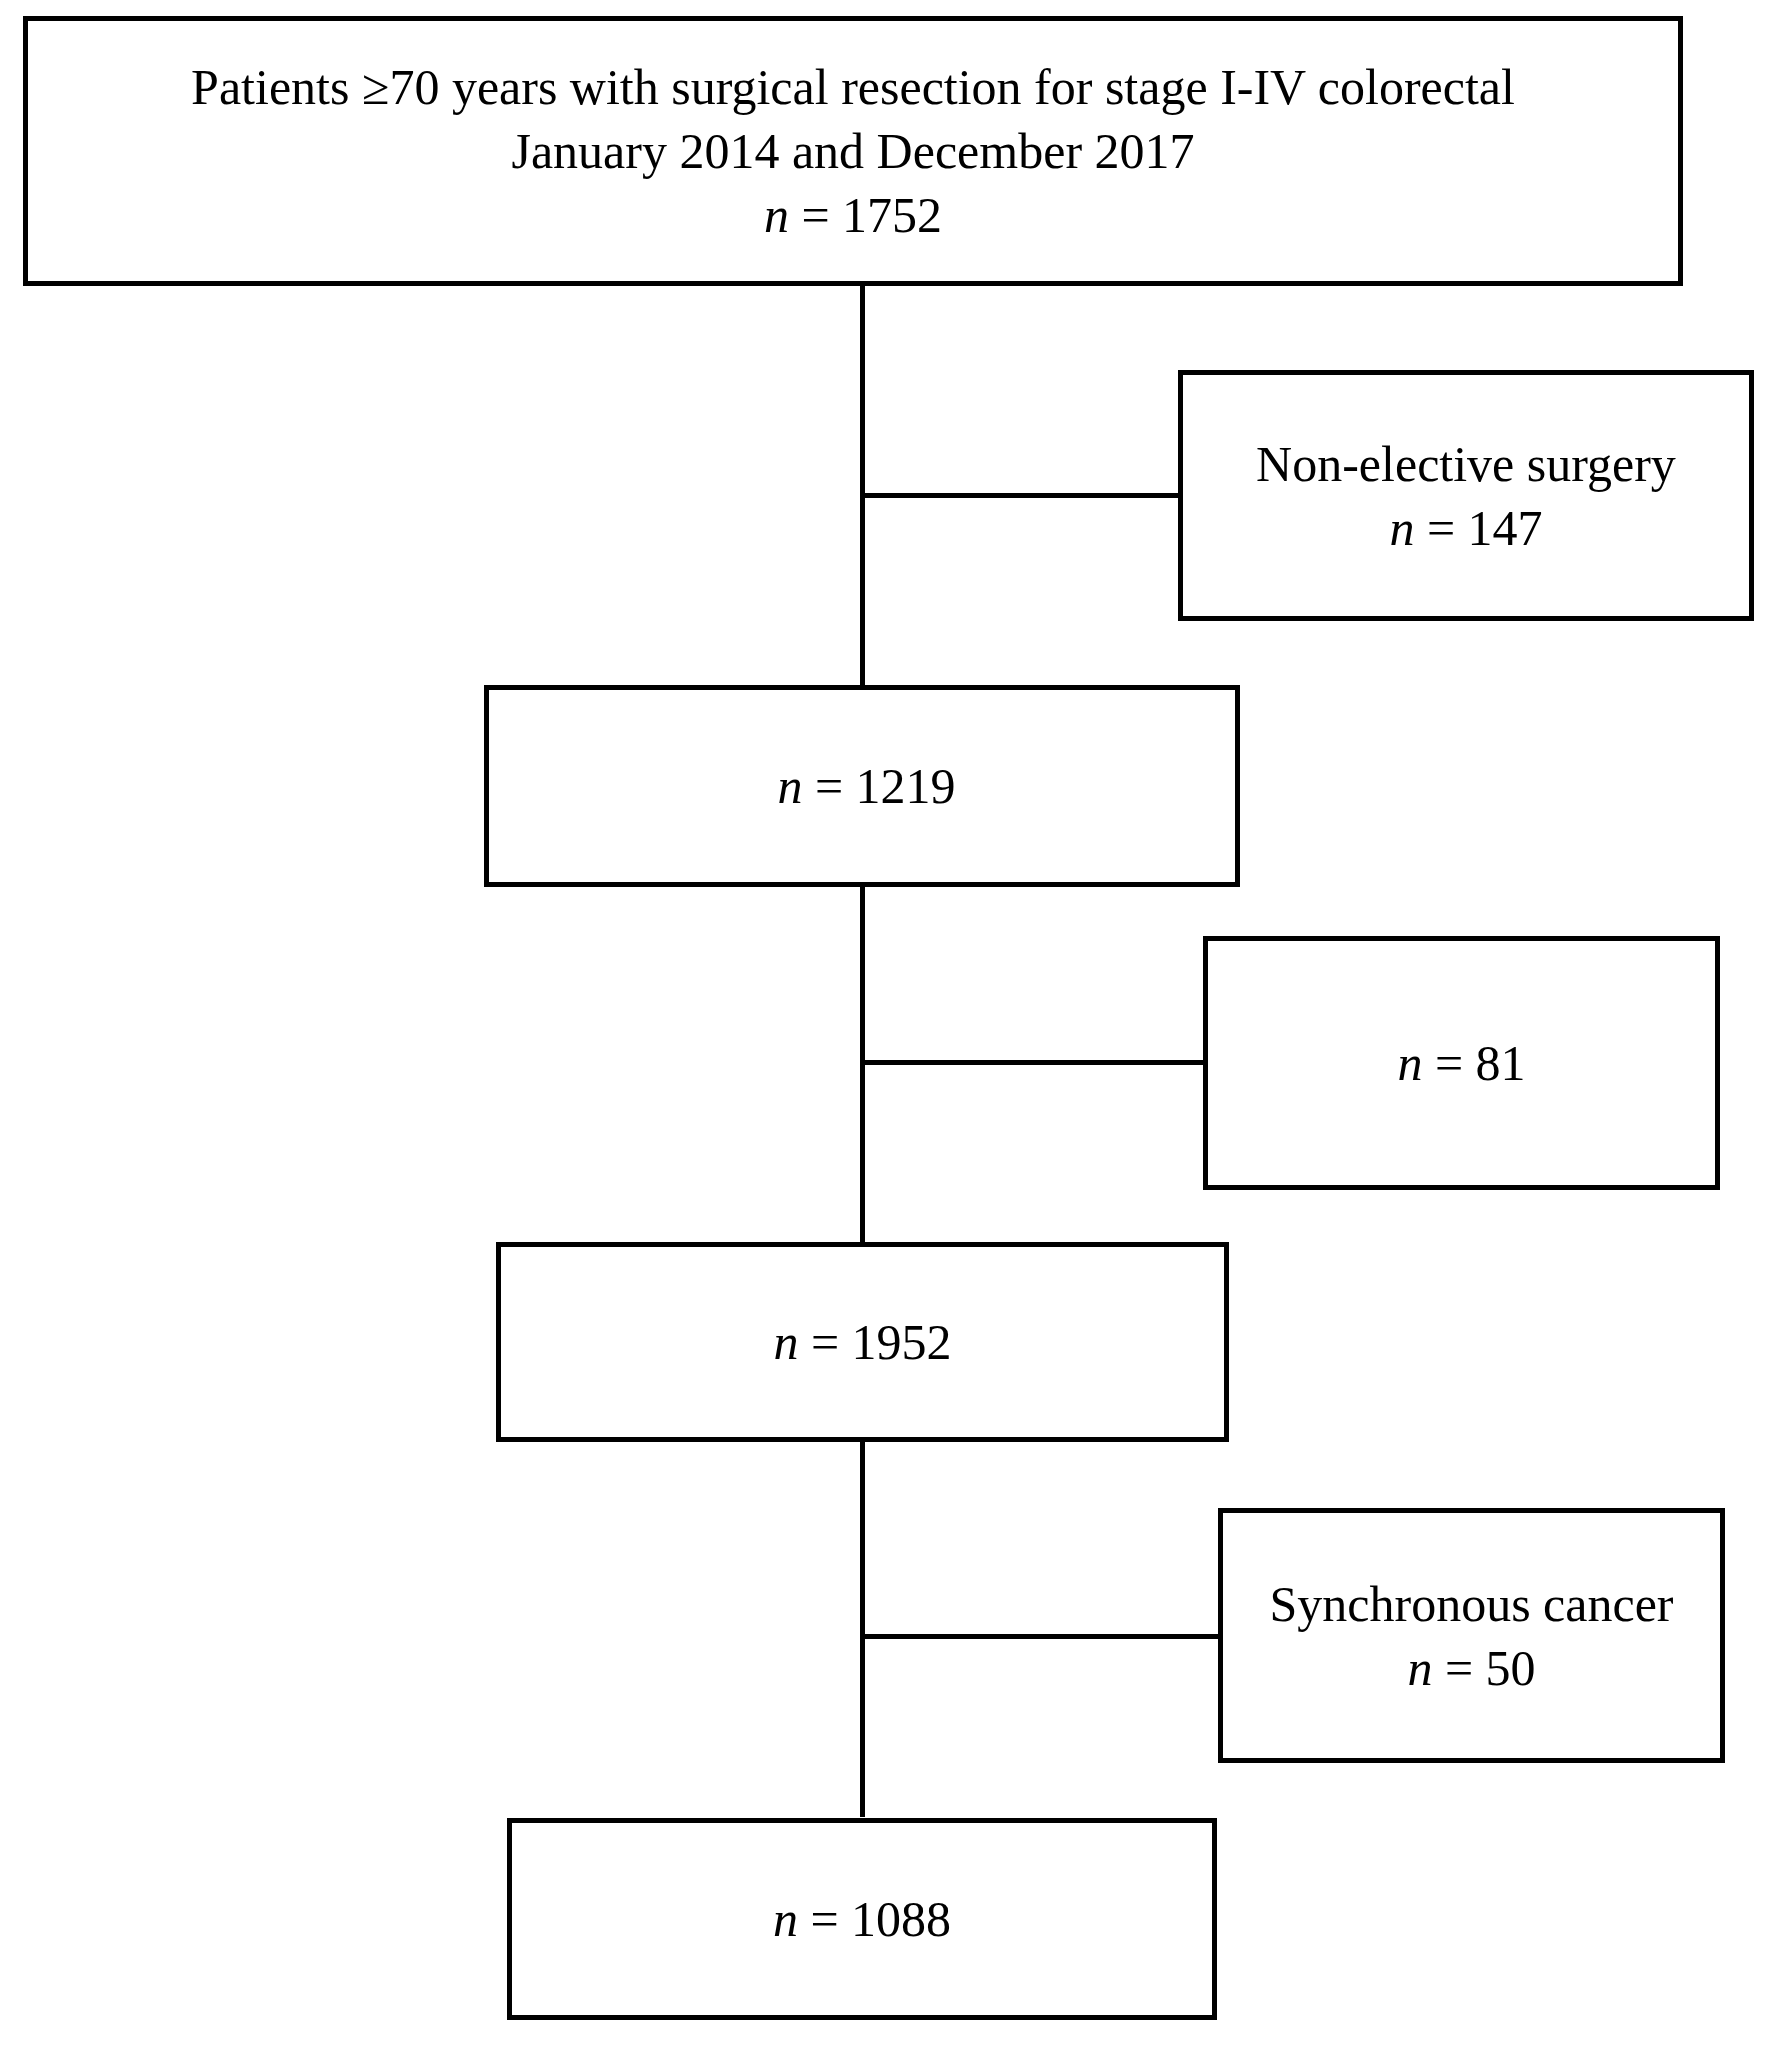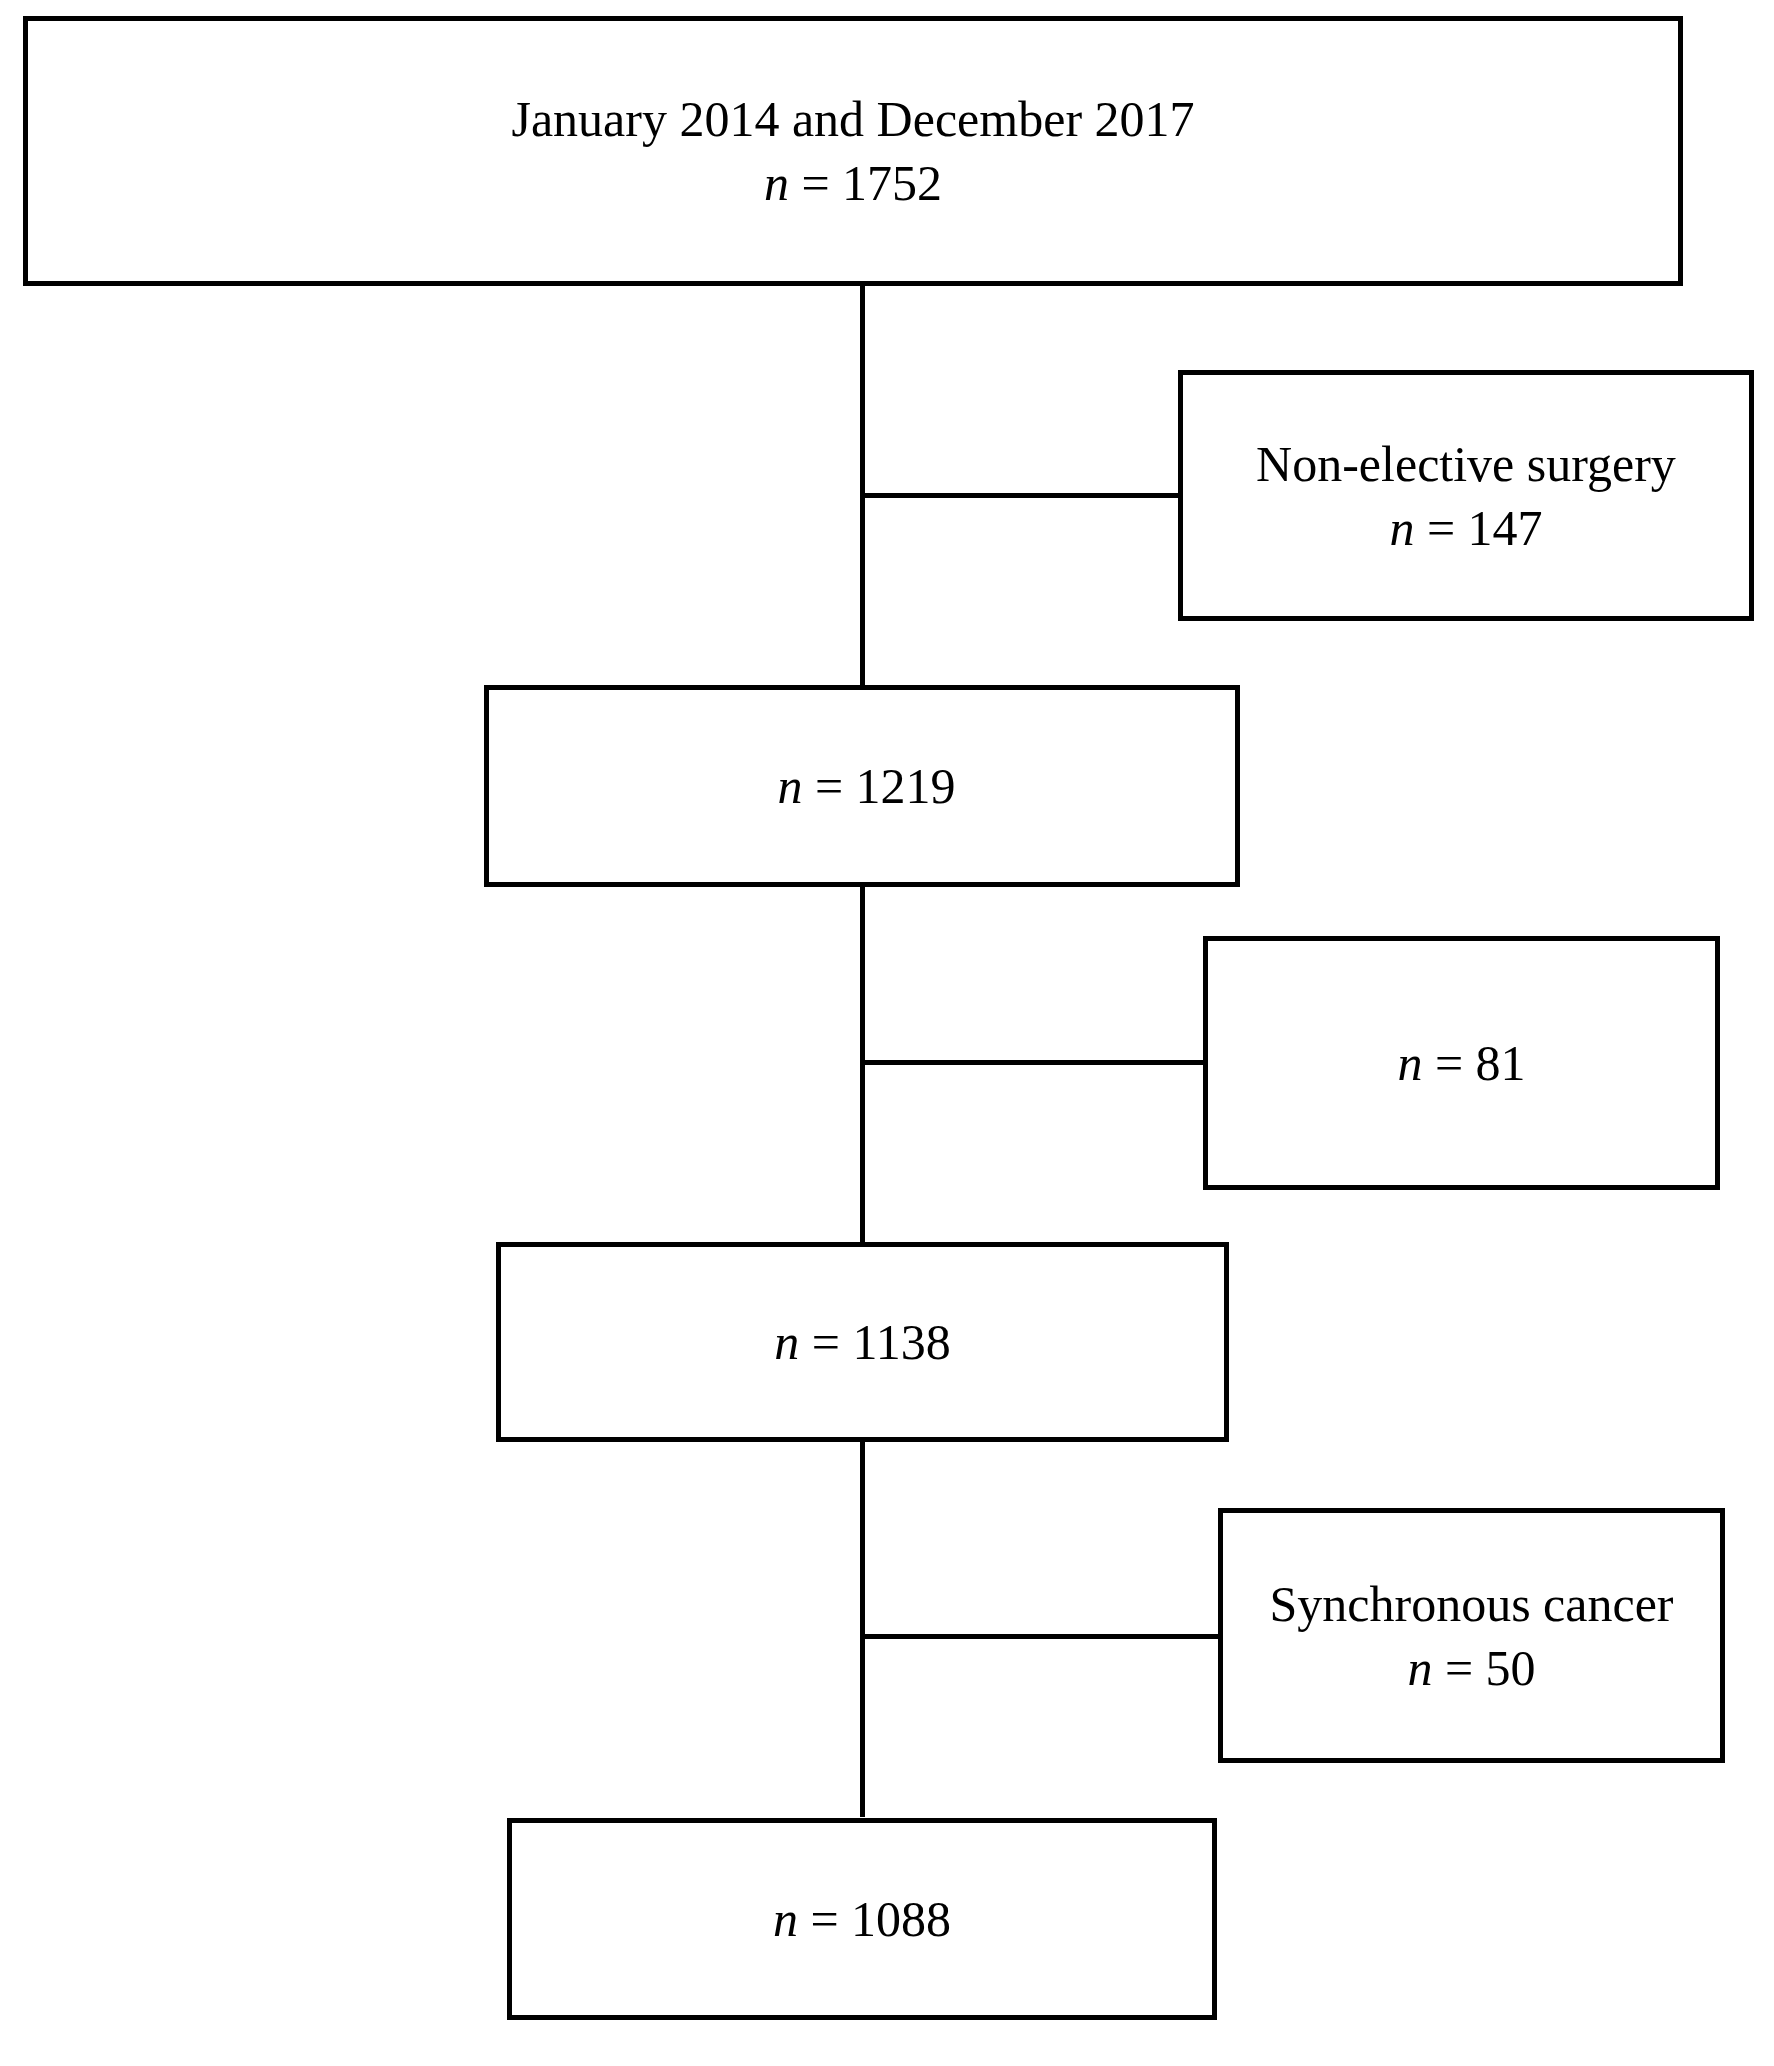--- a/index.html
+++ b/index.html
@@ -46,39 +46,40 @@
 <div class="canvas">
 
   <div class="line" id="v-line-1"></div>
   <div class="line" id="h-line-1"></div>
   <div class="line" id="v-line-2"></div>
   <div class="line" id="h-line-2"></div>
   <div class="line" id="v-line-3"></div>
   <div class="line" id="h-line-3"></div>
 
   <div class="box" id="top-box">
+    <div class="txt">Patients ≥70 years with surgical resection for stage I-IV colorectal</div>
     <div class="txt">January 2014 and December 2017</div>
     <div class="txt"><span class="nvar">n</span><span> = 1752</span></div>
   </div>
 
   <div class="box" id="excl-1">
     <div class="txt">Non-elective surgery</div>
     <div class="txt"><span class="nvar">n</span><span> = 147</span></div>
   </div>
 
   <div class="box" id="cohort-1">
     <div class="txt"><span class="nvar">n</span><span> = 1219</span></div>
   </div>
 
   <div class="box" id="excl-2">
     <div class="txt"><span class="nvar">n</span><span> = 81</span></div>
   </div>
 
   <div class="box" id="cohort-2">
-    <div class="txt"><span class="nvar">n</span><span> = 1138</span></div>
+    <div class="txt"><span class="nvar">n</span><span> = 1952</span></div>
   </div>
 
   <div class="box" id="excl-3">
     <div class="txt">Synchronous cancer</div>
     <div class="txt"><span class="nvar">n</span><span> = 50</span></div>
   </div>
 
   <div class="box" id="cohort-3">
     <div class="txt"><span class="nvar">n</span><span> = 1088</span></div>
   </div>

